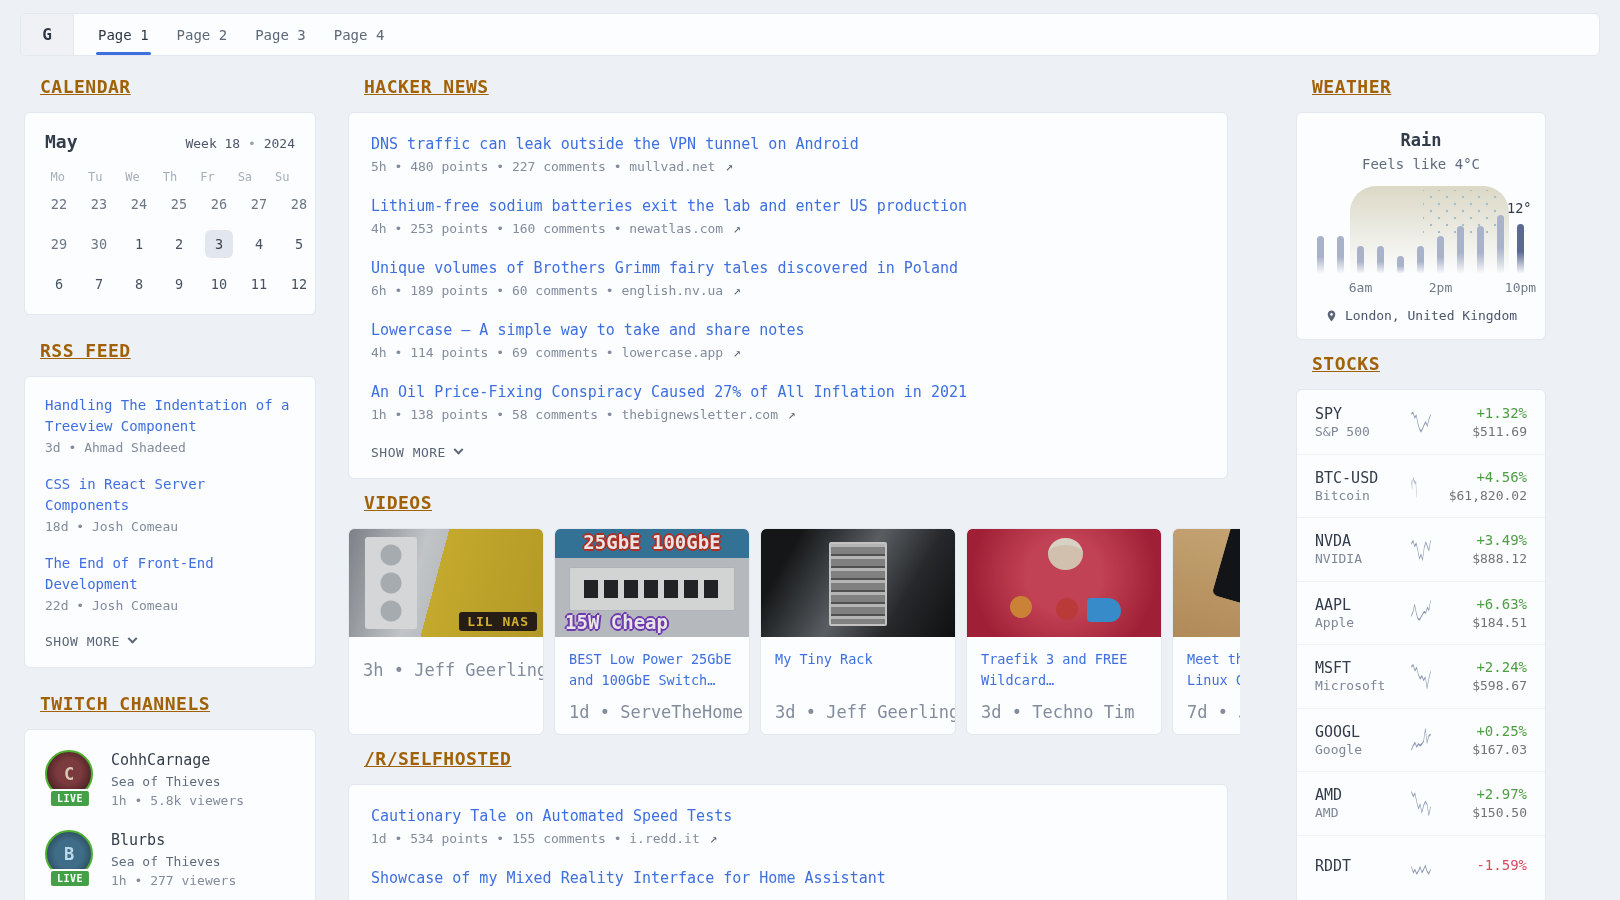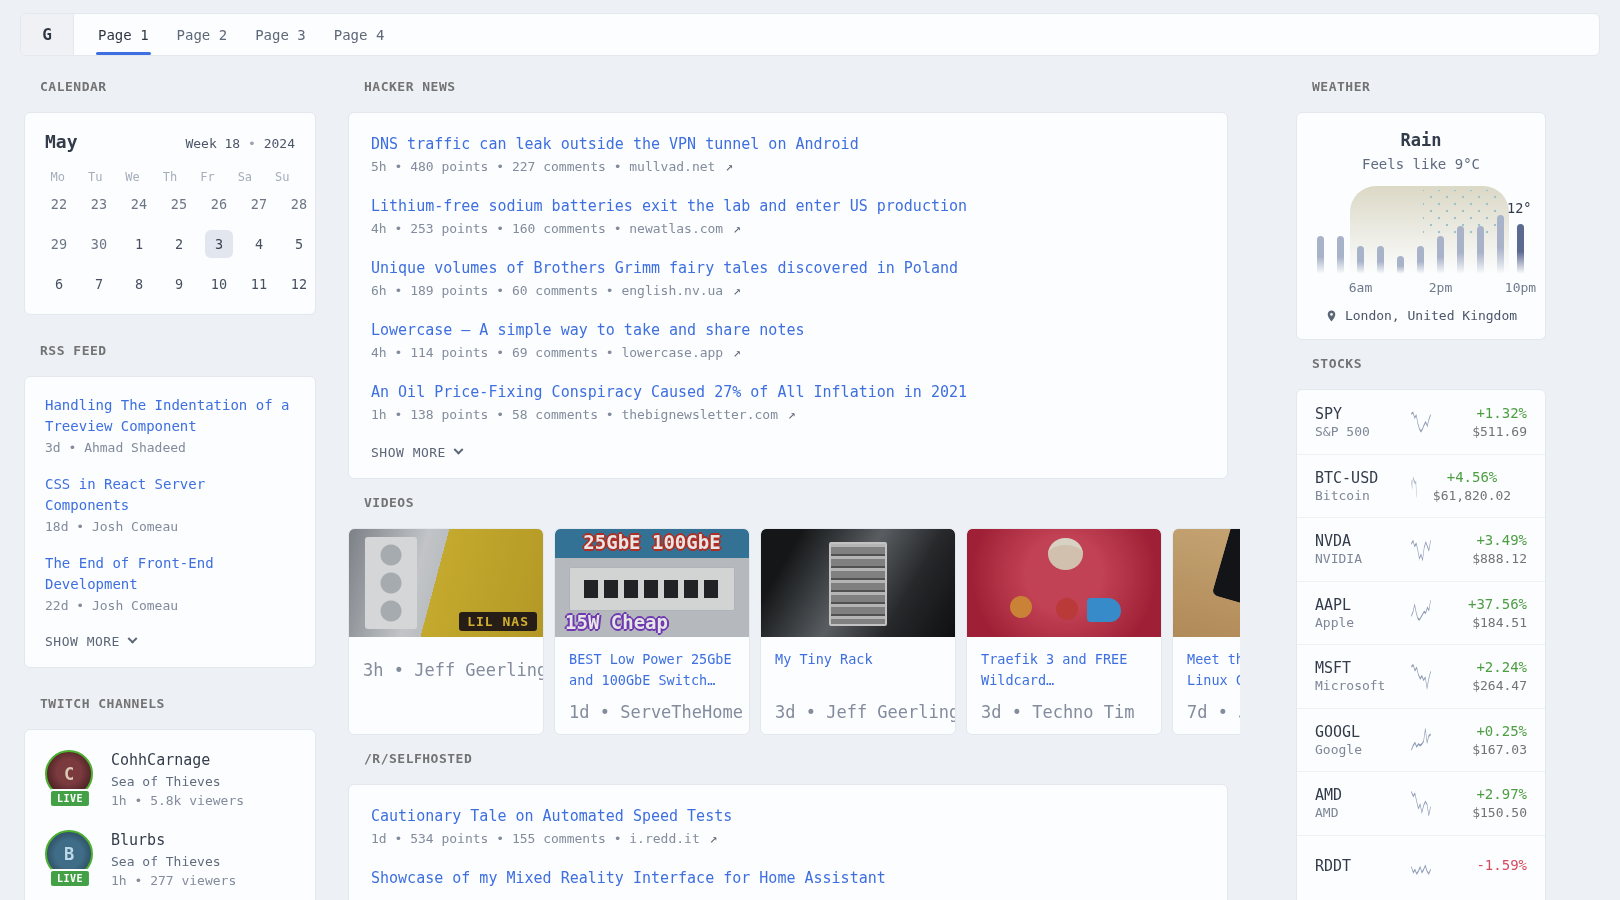--- a/index.html
+++ b/index.html
@@ -26,22 +26,22 @@
   .tab.active::after { content:""; position:absolute; left:12px; right:12px; bottom:0;
     height:3px; background:#3e6fe0; border-radius:2px; }
 
   
   .col { position:absolute; top:72px; }
   .col-left  { left:24px;   width:292px; }
   .col-main  { left:348px;  width:892px; }
   .col-right { left:1296px; width:250px; }
   .section { margin-bottom:28px; }
   .col-main .section, .col-right .section { margin-bottom:16px; }
-  .heading { font-size:13px; font-weight:600; letter-spacing:.5px; color:#737373;
-    margin:7px 0 17px 16px; line-height:16px; }
+  .heading { font-size:18px; font-weight:600; letter-spacing:.5px; color:#a16207;
+    margin:7px 0 17px 16px; line-height:16px;text-decoration:underline; }
 
   
   .cal-card { padding:18px 20px 16px; }
   .cal-top { display:flex; justify-content:space-between; align-items:baseline; }
   .cal-month { font-size:18px; font-weight:600; color:#333c4b; }
   .cal-week { font-size:13px; color:#4c566a; }
   .cal-week .dot { color:#9aa3b2; }
   .cal-grid { display:grid; grid-template-columns:repeat(7,1fr); text-align:center;gap:12px; }
   .cal-wd { margin-top:18px; font-size:12px; color:#a6aebc; }
   .cal-days { margin-top:6px; }
@@ -411,21 +411,21 @@
     </div>
 
   </div>
 
   <div class="col col-right">
 
     <div class="section">
       <h2 class="heading">WEATHER</h2>
       <div class="card weather-card">
         <div class="w-cond">Rain</div>
-        <div class="w-feels">Feels like 9°C</div>
+        <div class="w-feels">Feels like 4°C</div>
         <div class="w-chart" id="weather-chart">
             <div class="daylight" style="left: 35px; width: 159px;">
               <div class="raindots"></div>
             </div>
             <div class="wbar" style="left: 2px; height: 38px;"></div>
             <div class="wbar" style="left: 22px; height: 38px;"></div>
             <div class="wbar" style="left: 42px; height: 28px;"></div>
             <span class="wtime" style="left: 45.5px;">6am</span>
             <div class="wbar" style="left: 62px; height: 28px;"></div>
             <div class="wbar" style="left: 82px; height: 18px;"></div>
@@ -467,21 +467,21 @@
         </div>
 
         <div class="srow">
           <div class="s-left">
               <div class="s-sym">BTC-USD</div>
               <div class="s-name">Bitcoin</div>
             </div>
           <svg class="spark" viewBox="0 0 120 44" preserveAspectRatio="none">
               <polyline points="3.0,20 12.5,14 22.0,26 31.5,16 41.0,12 50.5,10 60.0,16 69.5,14 79.0,18 88.5,16 98.0,20 107.5,38 117.0,16"></polyline>
             </svg>
-          <div class="s-right" style="width:110px;text-align:center;">
+          <div class="s-right" style="width:110px;">
               <div class="s-chg up">+4.56%</div>
               <div class="s-price">$61,820.02</div>
             </div>
         </div>
 
         <div class="srow">
           <div class="s-left">
               <div class="s-sym">NVDA</div>
               <div class="s-name">NVIDIA</div>
             </div>
@@ -496,36 +496,36 @@
 
         <div class="srow">
           <div class="s-left">
               <div class="s-sym">AAPL</div>
               <div class="s-name">Apple</div>
             </div>
           <svg class="spark" viewBox="0 0 120 44" preserveAspectRatio="none">
               <polyline points="3.0,26 12.5,20 22.0,10 31.5,22 41.0,30 50.5,32 60.0,28 69.5,24 79.0,20 88.5,22 98.0,14 107.5,18 117.0,4"></polyline>
             </svg>
           <div class="s-right">
-              <div class="s-chg up">+37.56%</div>
+              <div class="s-chg up">+6.63%</div>
               <div class="s-price">$184.51</div>
             </div>
         </div>
 
         <div class="srow">
           <div class="s-left">
               <div class="s-sym">MSFT</div>
               <div class="s-name">Microsoft</div>
             </div>
           <svg class="spark" viewBox="0 0 120 44" preserveAspectRatio="none">
               <polyline points="3.0,8 13.4,6 23.7,14 34.1,10 44.5,20 54.8,26 65.2,22 75.5,28 85.9,24 96.3,40 106.6,26 117.0,16"></polyline>
             </svg>
           <div class="s-right">
               <div class="s-chg up">+2.24%</div>
-              <div class="s-price">$264.47</div>
+              <div class="s-price">$598.67</div>
             </div>
         </div>
 
         <div class="srow">
           <div class="s-left">
               <div class="s-sym">GOOGL</div>
               <div class="s-name">Google</div>
             </div>
           <svg class="spark" viewBox="0 0 120 44" preserveAspectRatio="none">
               <polyline points="3.0,36 13.4,30 23.7,26 34.1,32 44.5,28 54.8,30 65.2,28 75.5,24 85.9,6 96.3,26 106.6,16 117.0,14"></polyline>

